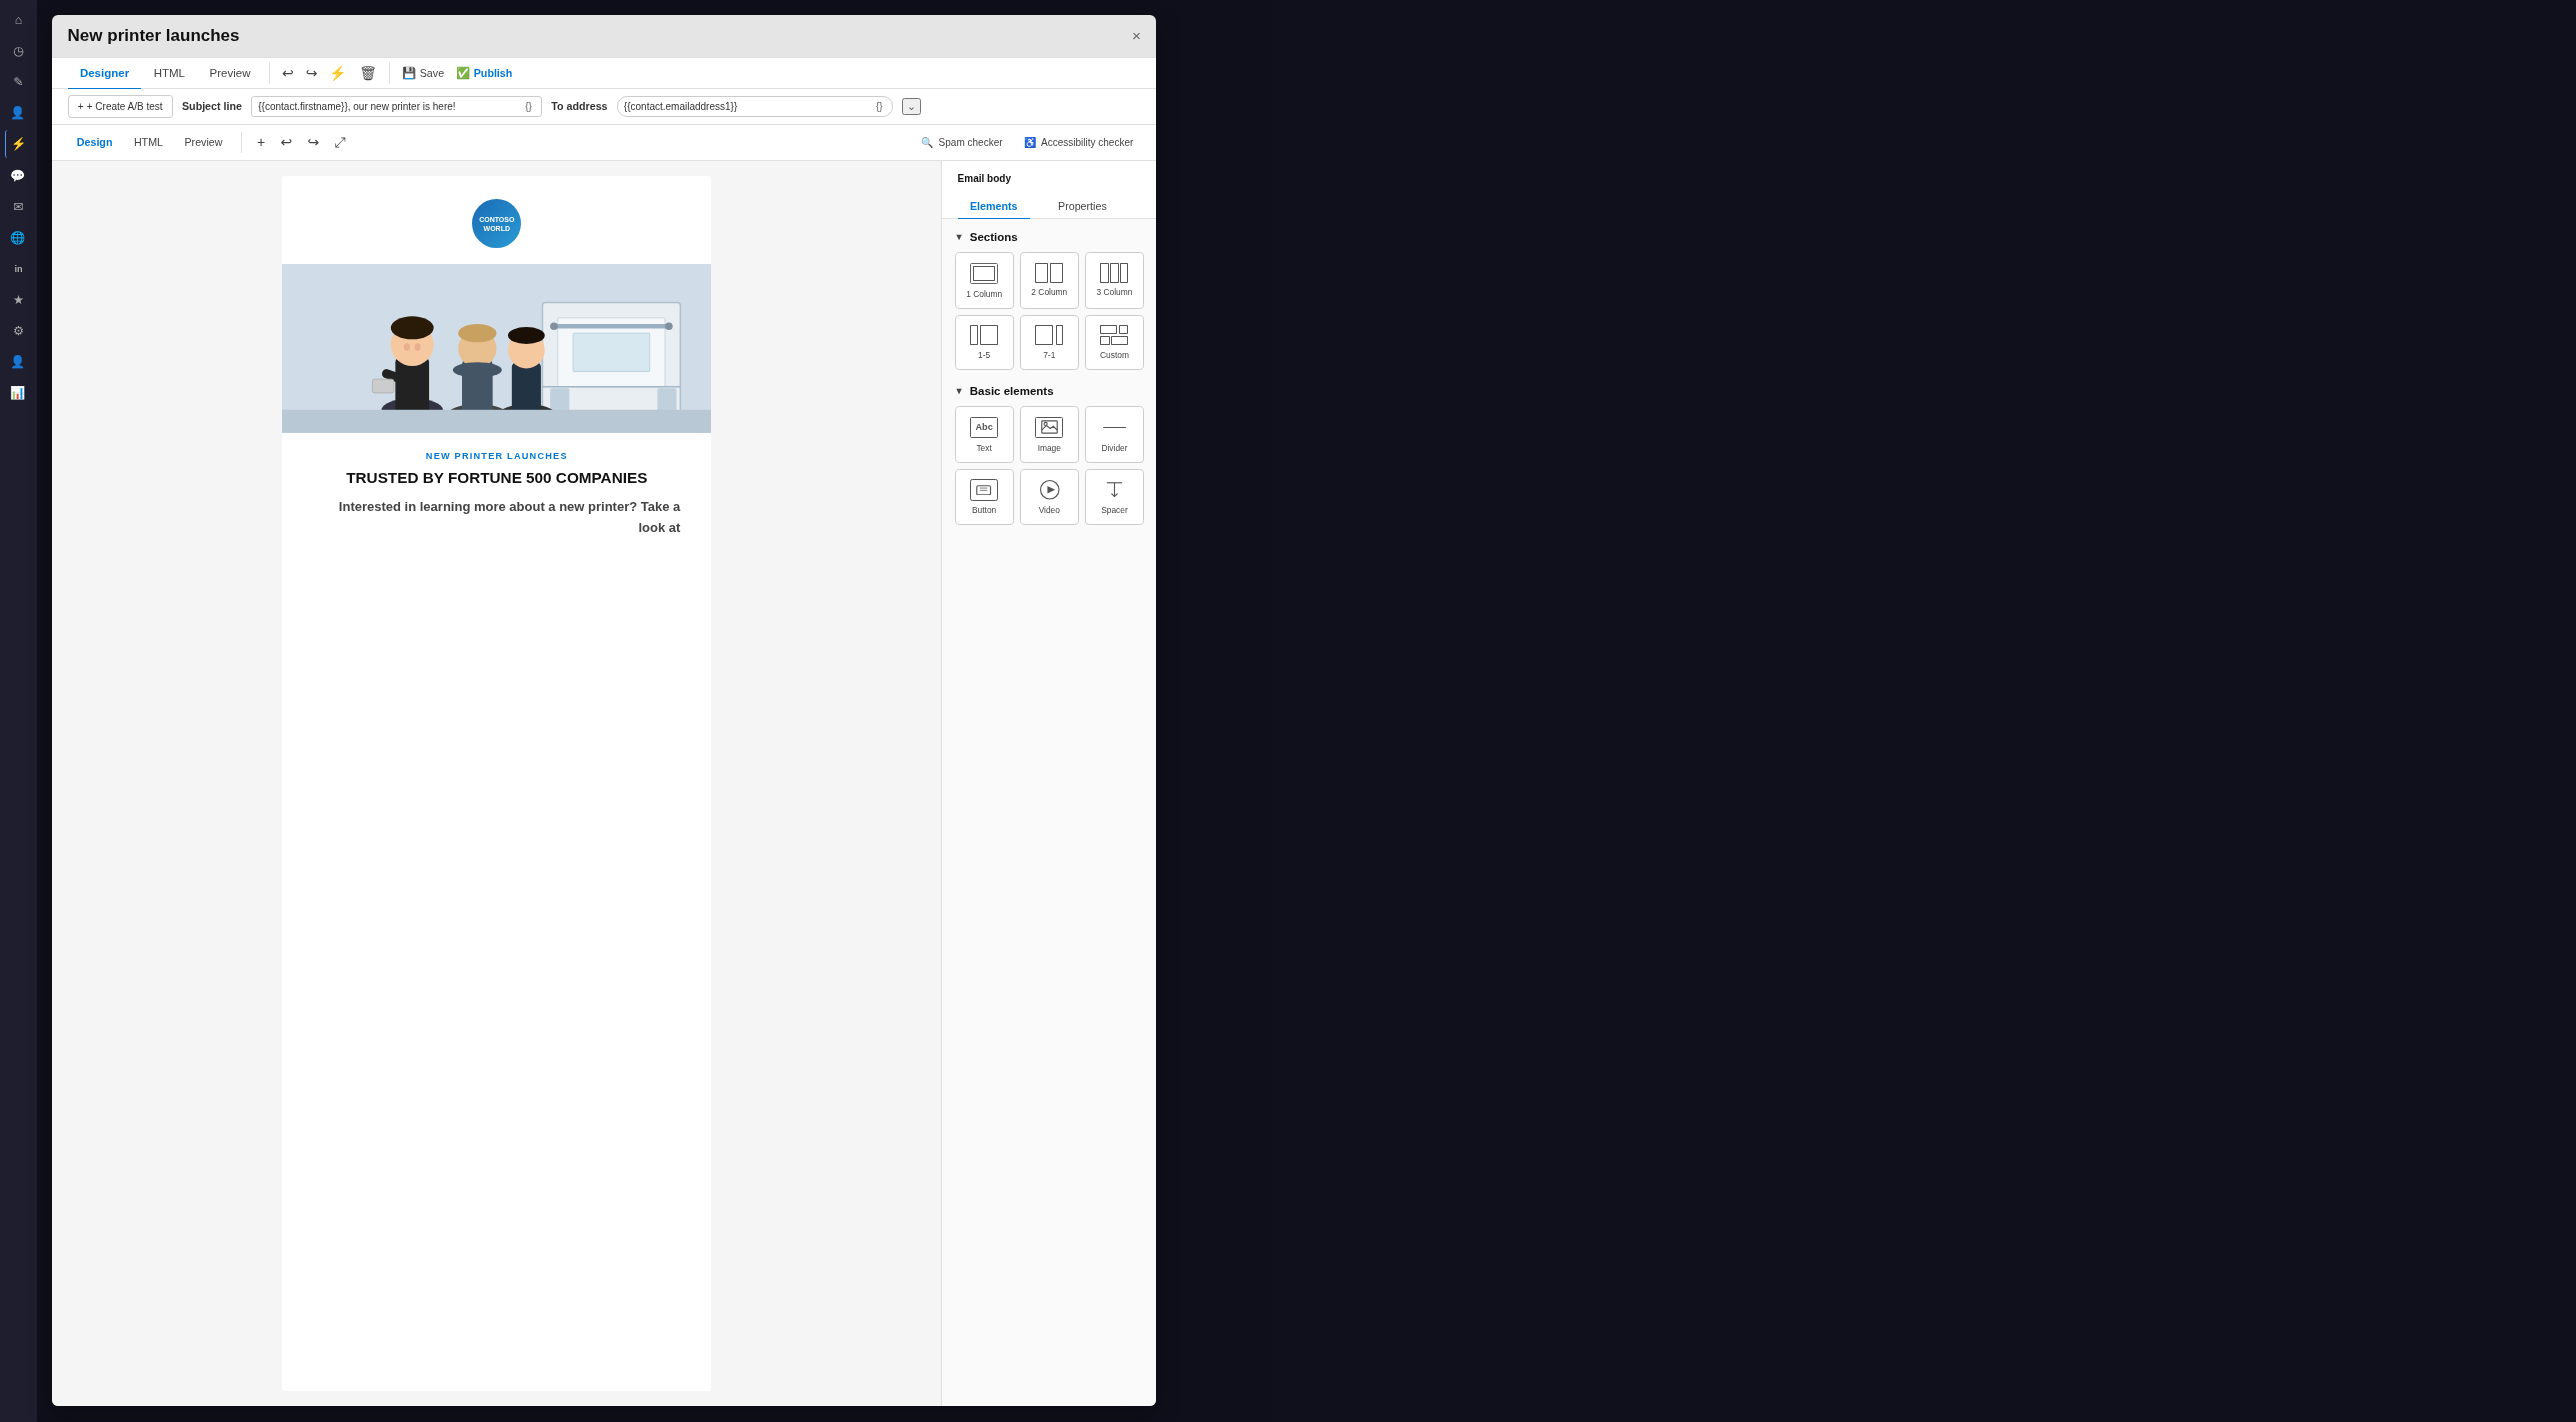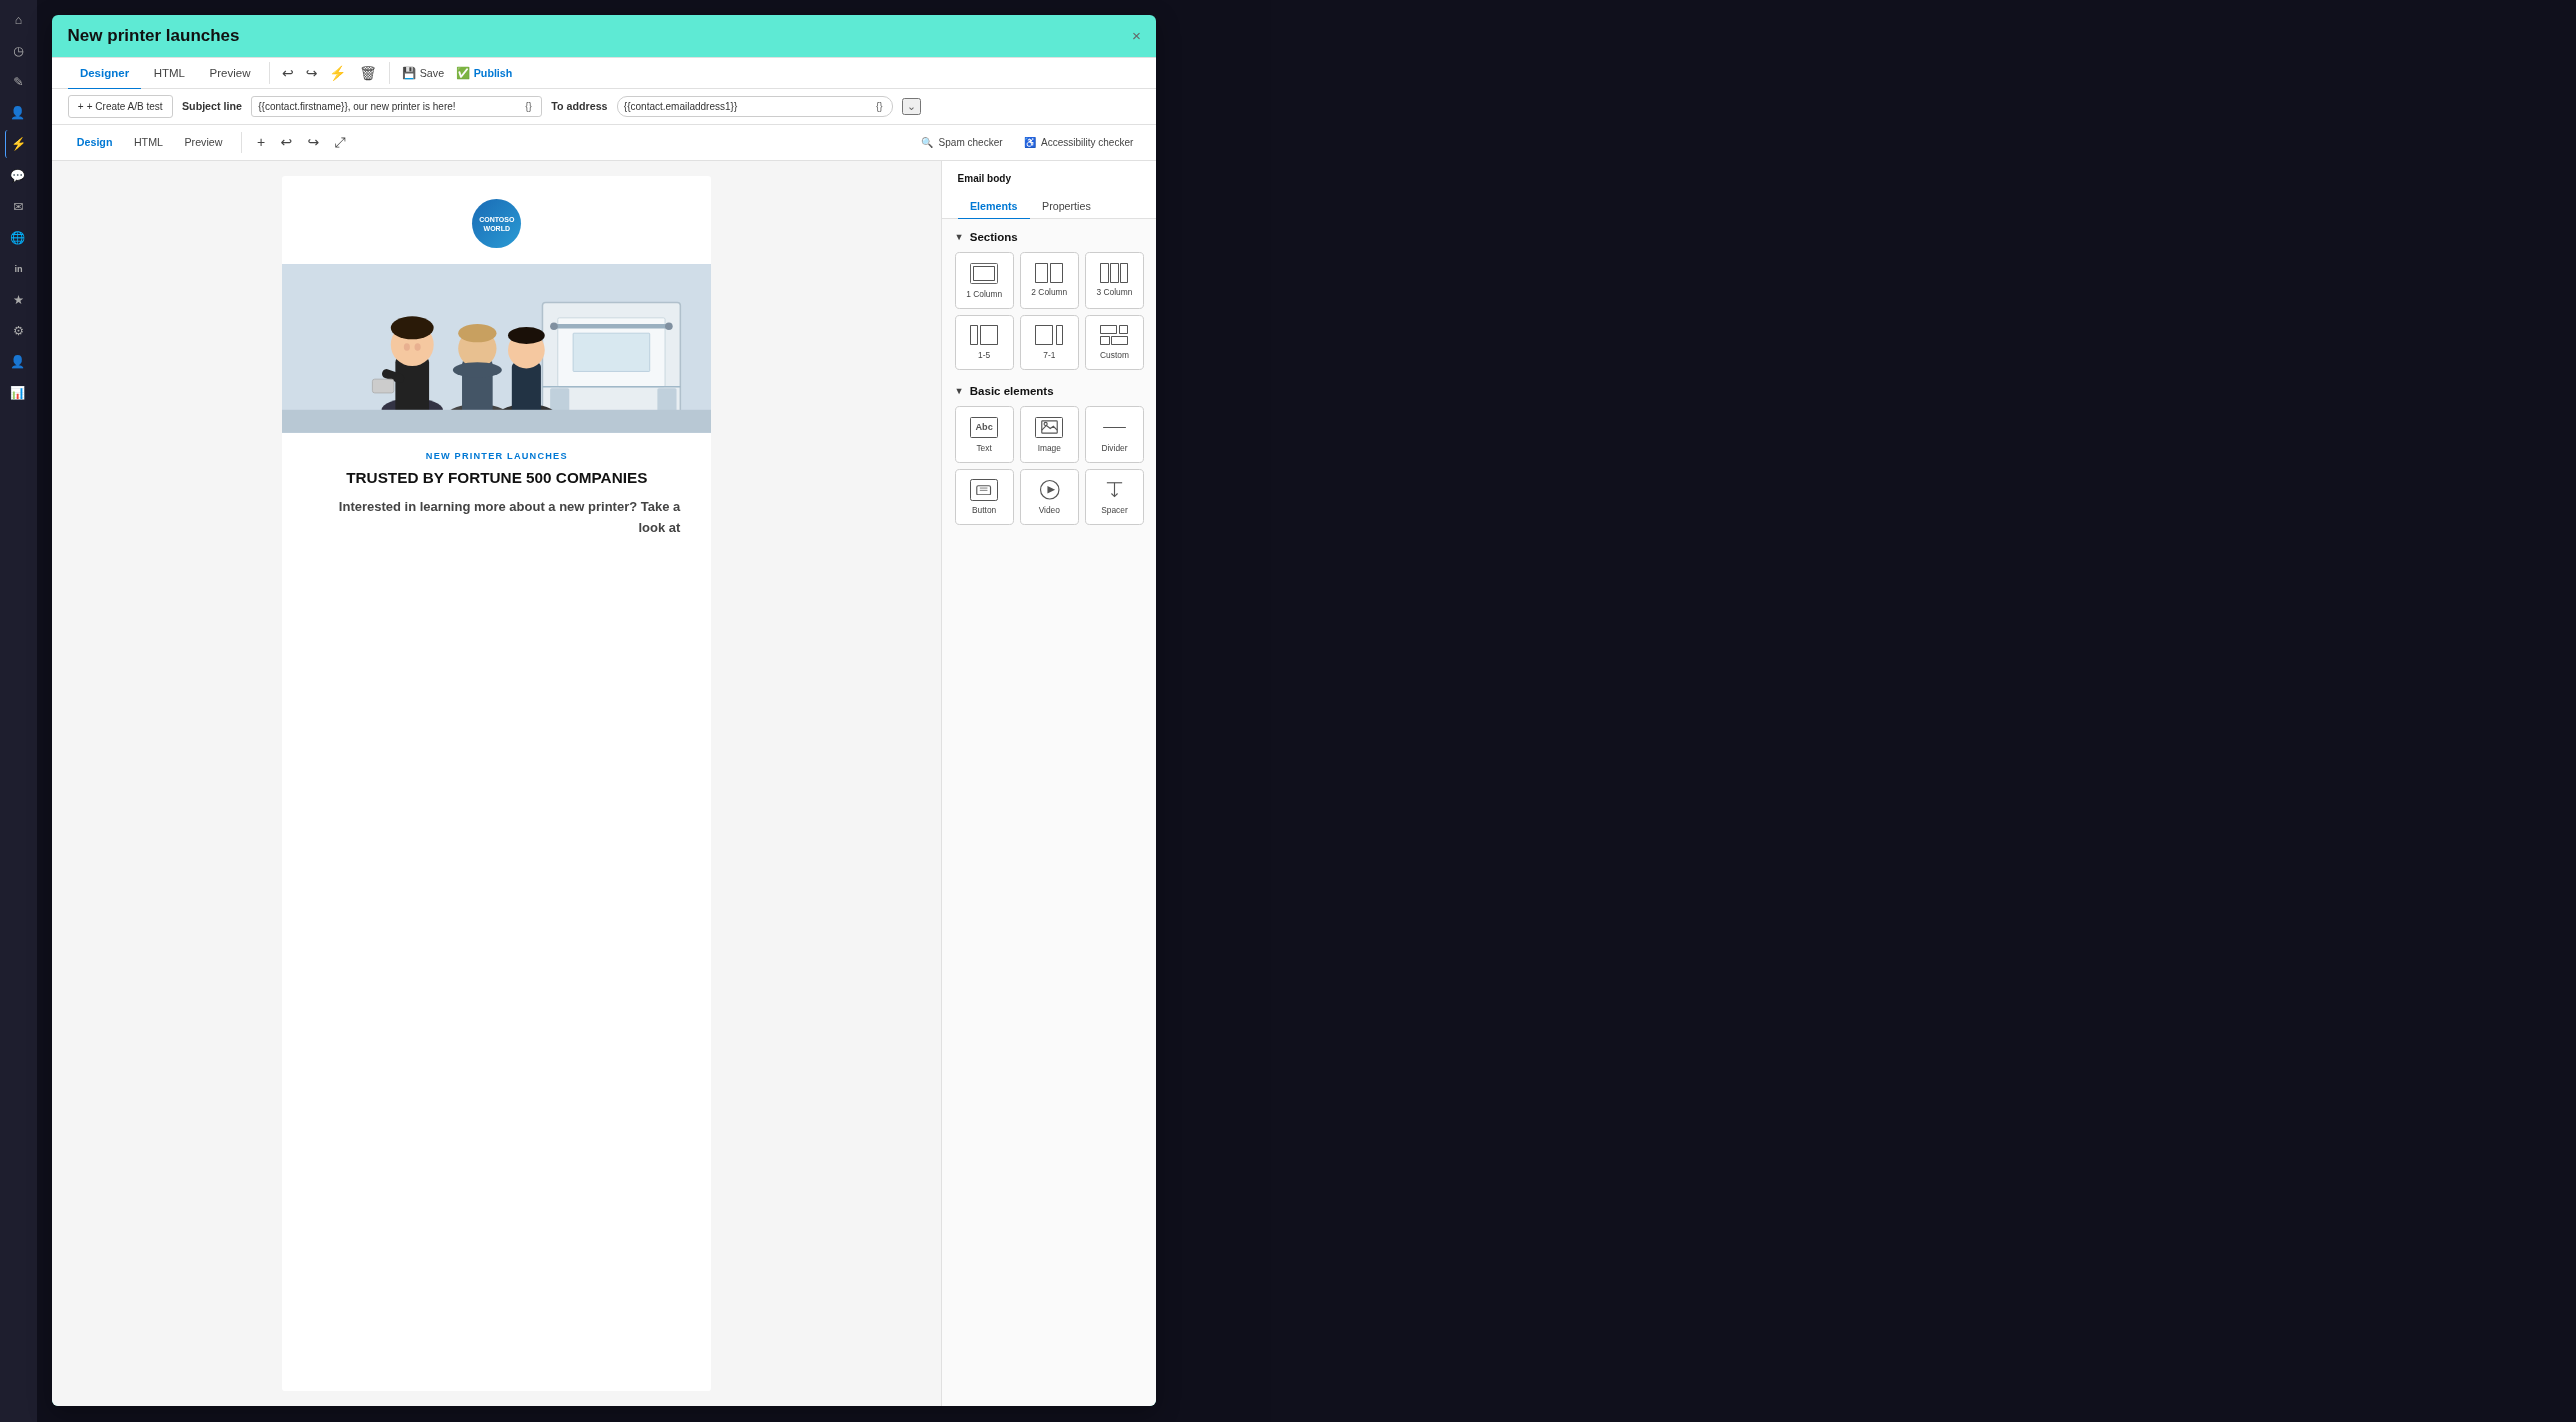--- a/index.html
+++ b/index.html
@@ -8,21 +8,21 @@
     
     .app-chrome { position: fixed; top: 0; left: 0; width: 100%; height: 100%; background: #1a1a2e; display: flex; }
     .sidebar { width: 37px; background: #1e1e2e; display: flex; flex-direction: column; align-items: center; padding-top: 6.1px; gap: 3.1px; }
     .sidebar-icon { width: 28px; height: 28px; display: flex; align-items: center; justify-content: center; border-radius: 3.1px; color: #aaa; font-size: 12.3px; cursor: pointer; }
     .sidebar-icon.active { color: #4a9eff; border-left: 1.5px solid #4a9eff; }
 
     
     .modal-overlay { position: fixed; top: 0; left: 37px; right: 0; bottom: 0; background: rgba(0,0,0,0.4); display: flex; align-items: flex-start; justify-content: flex-start; padding: 15.3px; }
 
     
-    .modal { background: #5eead4; border-radius: 6.1px; width: calc(100% - 31px); max-width: 1104px; height: calc(100vh - 31px); display: flex; flex-direction: column; box-shadow: 0 6.1px 24.5px rgba(0,0,0,0.3); overflow: hidden; }
+    .modal { background: #e5e5e5; border-radius: 6.1px; width: calc(100% - 31px); max-width: 1104px; height: calc(100vh - 31px); display: flex; flex-direction: column; box-shadow: 0 6.1px 24.5px rgba(0,0,0,0.3); overflow: hidden; }
 
     
     .modal-header { display: flex; align-items: center; justify-content: space-between; padding: 10.7px 15.3px 0 15.3px; border-bottom: 0.8px solid #e0e0e0; flex-shrink: 0; }
     .modal-title { font-size: 17px; font-weight: 600; color: #111; padding-bottom: 10.7px; }
     .modal-close { font-size: 15.3px; color: #666; cursor: pointer; padding-bottom: 10.7px; background: none; border: none; }
 
     
     .top-toolbar { display: flex; align-items: center; padding: 0 15.3px; border-bottom: 0.8px solid #e0e0e0; flex-shrink: 0; background: #fff; }
     .tab { padding: 9.2px 12.3px; font-size: 11.5px; cursor: pointer; color: #444; border-bottom: 1.5px solid transparent; margin-bottom: -0.8px; }
     .tab.active { color: #0078d4; border-bottom: 1.5px solid #0078d4; font-weight: 600; }
@@ -62,21 +62,21 @@
     .email-logo { width: 49px; height: 49px; border-radius: 50%; background: linear-gradient(135deg, #1a6bb5, #2a9bd4); display: flex; align-items: center; justify-content: center; color: #fff; font-size: 8.4px; text-align: center; font-weight: 600; line-height: 1.2; }
     .email-body-text { padding: 18.4px 31px; }
     .email-subtitle { color: #0078d4; font-size: 9.2px; font-weight: 700; letter-spacing: 1.2px; text-align: center; margin-bottom: 7.7px; }
     .email-heading { font-size: 15.3px; font-weight: 700; text-align: center; margin-bottom: 10.7px; color: #111; }
     .email-para { font-size: 13px; color: #444; text-align: right; line-height: 1.6; font-weight: bold; }
 
     
     .right-panel { width: 215px; flex-shrink: 0; border-left: 0.8px solid #e0e0e0; background: #fafafa; display: flex; flex-direction: column; overflow: hidden; }
     .right-panel-header { padding: 12.3px 15.3px 0; background: #fff; border-bottom: 0.8px solid #e0e0e0; }
     .right-panel-title { font-size: 10px; font-weight: 600; color: #111; margin-bottom: 9.2px; }
-    .right-panel-tabs { display: flex; gap: 0; }
+    .right-panel-tabs { display: flex; gap: 16px; }
     .right-tab { padding: 6.1px 12.3px; font-size: 10.7px; cursor: pointer; color: #444; border-bottom: 1.5px solid transparent; margin-bottom: -0.8px; }
     .right-tab.active { color: #0078d4; border-bottom: 1.5px solid #0078d4; font-weight: 600; }
     .right-panel-body { flex: 1; overflow-y: auto; padding: 12.3px; }
 
     
     .section-header { display: flex; align-items: center; gap: 6.1px; margin-bottom: 9.2px; cursor: pointer; }
     .section-chevron { font-size: 9.2px; color: #444; }
     .section-title { font-size: 11.5px; font-weight: 600; color: #111; }
     .section-grid { display: grid; grid-template-columns: repeat(3, 1fr); gap: 6.1px; margin-bottom: 15.3px; }
     .section-item { border: 0.8px solid #ccc; border-radius: 4.6px; padding: 9.2px 6.1px; display: flex; flex-direction: column; align-items: center; gap: 4.6px; cursor: pointer; background: #fff; }

